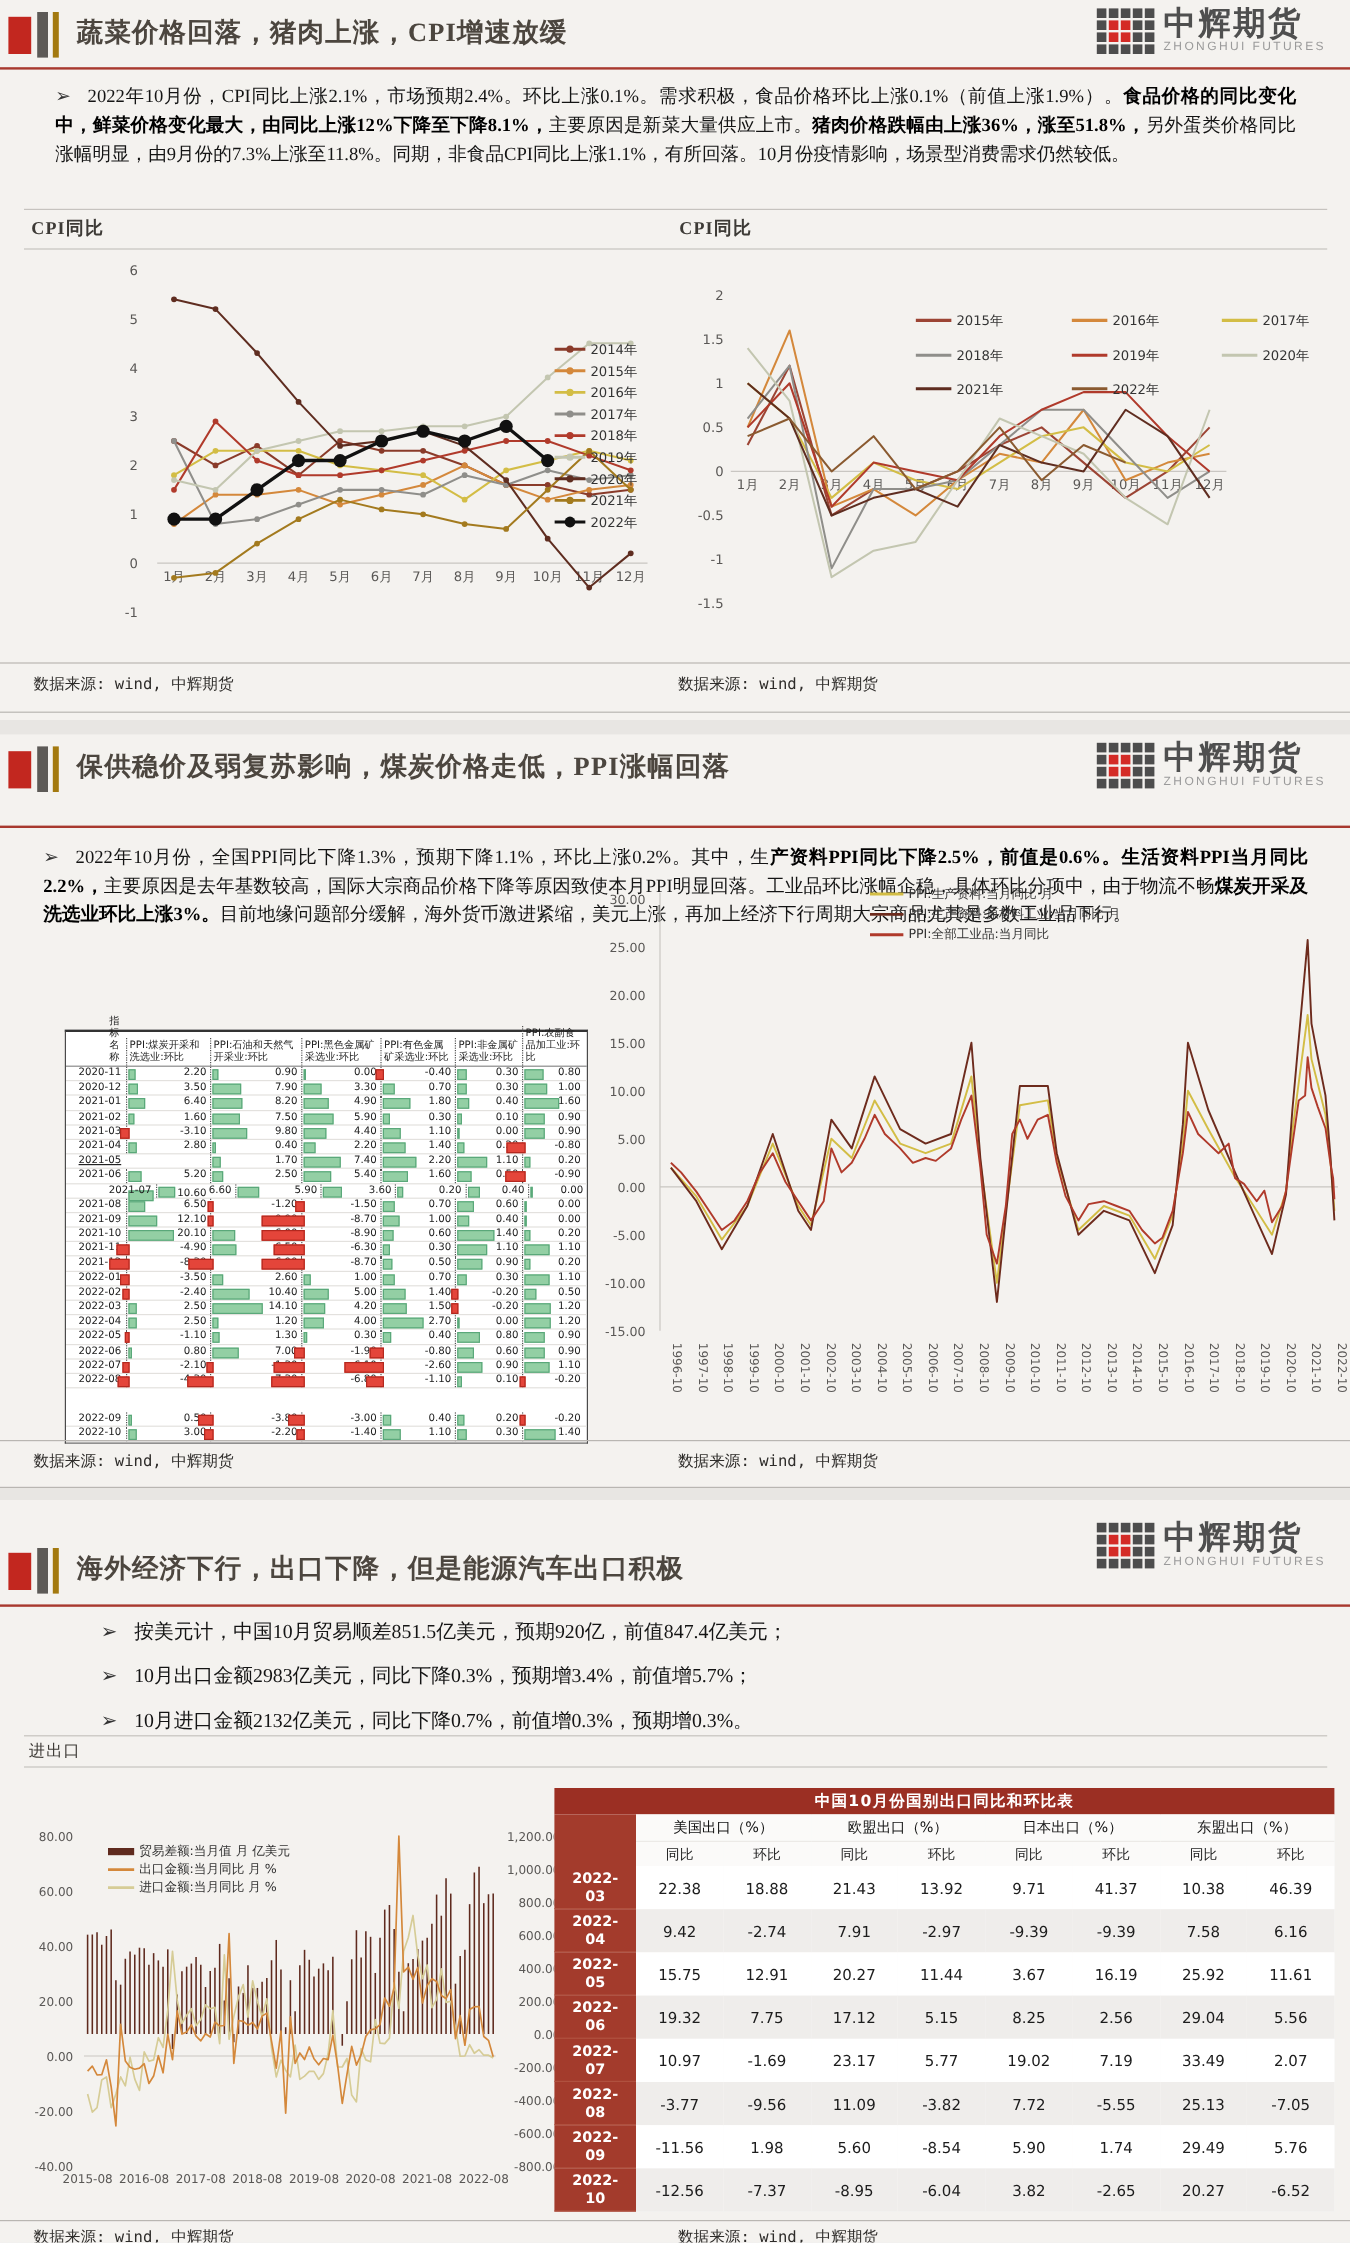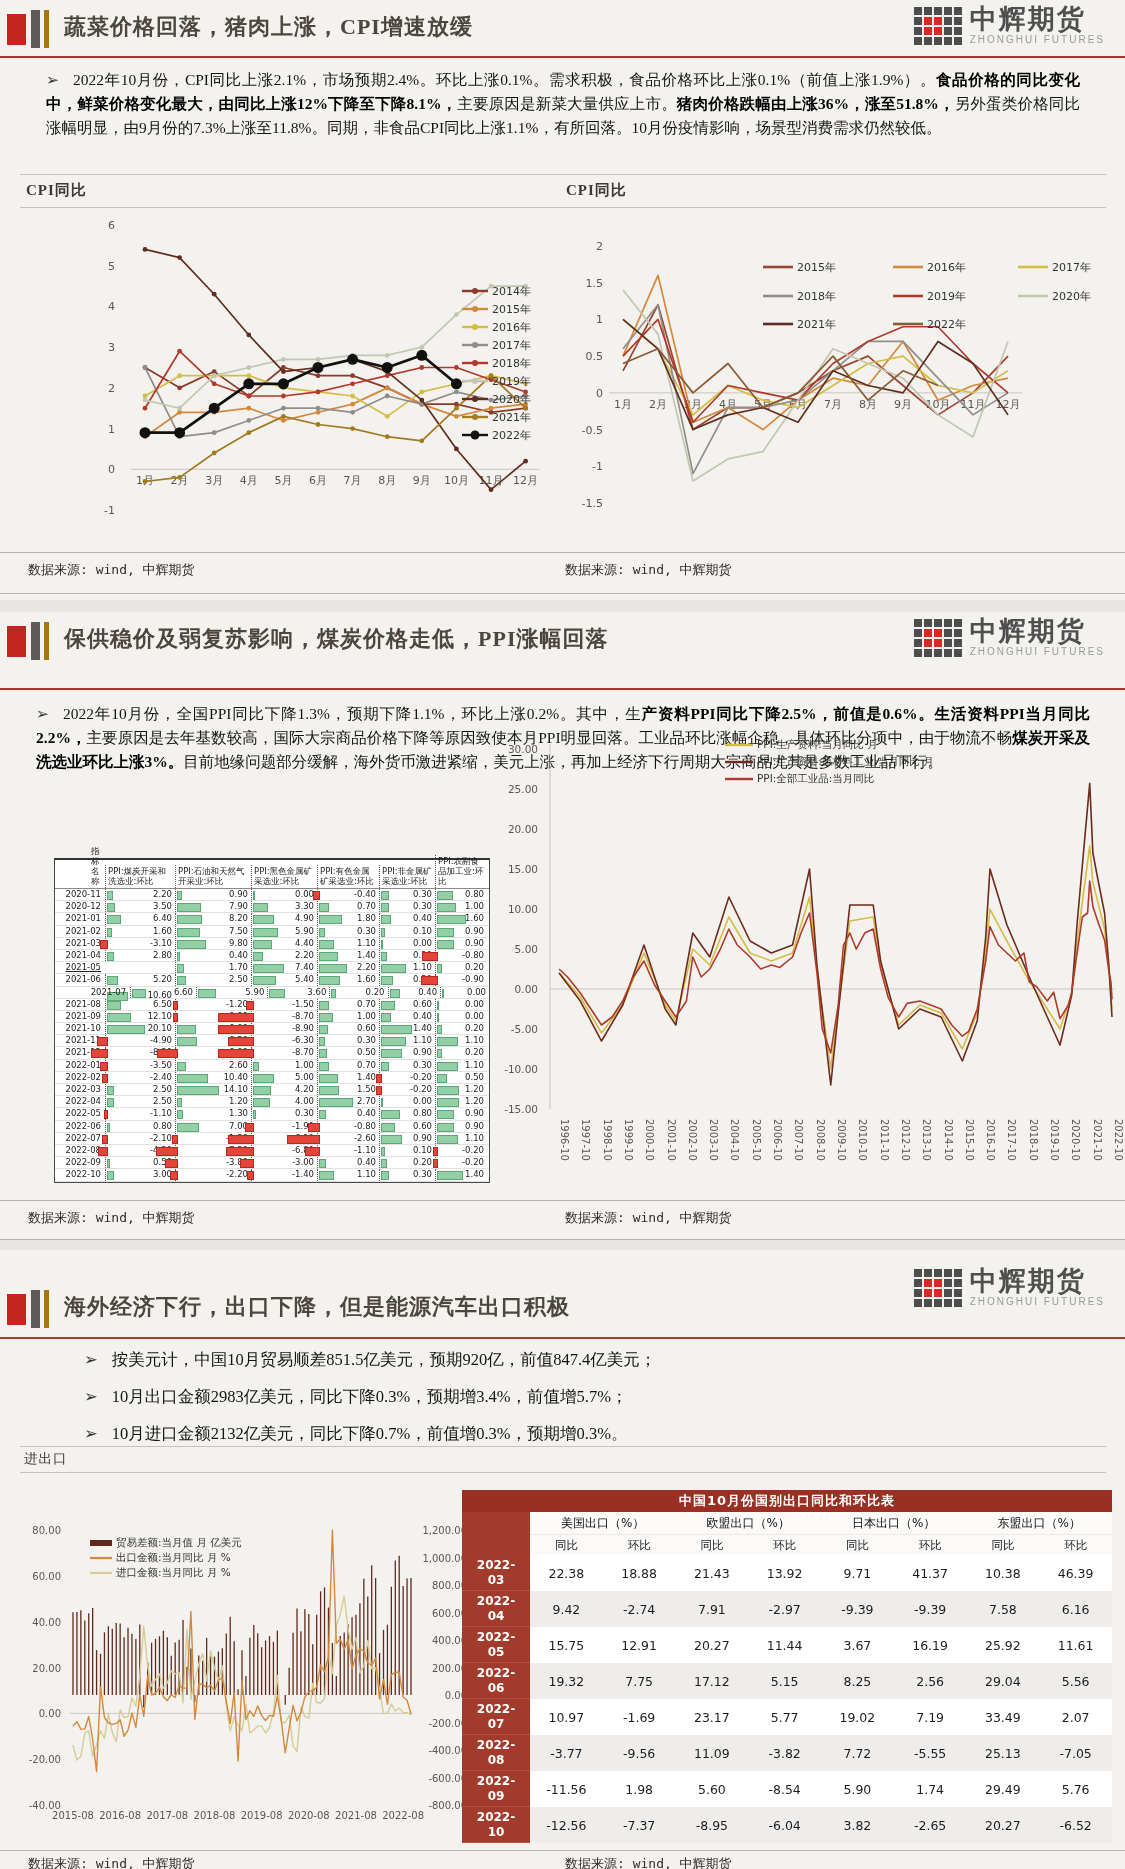--- a/index.html
+++ b/index.html
@@ -1050,21 +1050,21 @@
           </div>
           <div class="pcell sep" style="width: 56px;">
             <span class="bar pos" style="width: 2.08px; left: 1px;"></span>
             <span class="val">0.10</span>
           </div>
           <div class="pcell sep" style="width: 52px;">
             <span class="bar neg" style="width: 3.38px; left: -3.38px;"></span>
             <span class="val">-0.20</span>
           </div>
         </div>
-        <div class="prow" style="height: 11.2px;">
+        <div class="prow" style="height: 11.2px; margin-top: 20px;">
           <div class="pcell" style="width: 50px; text-align: right; padding-right: 4px; line-height: 11px;">2022-09</div>
           <div class="pcell sep" style="width: 70px;">
             <span class="bar pos" style="width: 0.905473px; left: 1px;"></span>
             <span class="val">0.50</span>
           </div>
           <div class="pcell sep" style="width: 76px;">
             <span class="bar neg" style="width: 10.6508px; left: -10.6508px;"></span>
             <span class="val">-3.80</span>
           </div>
           <div class="pcell sep" style="width: 66px;">

